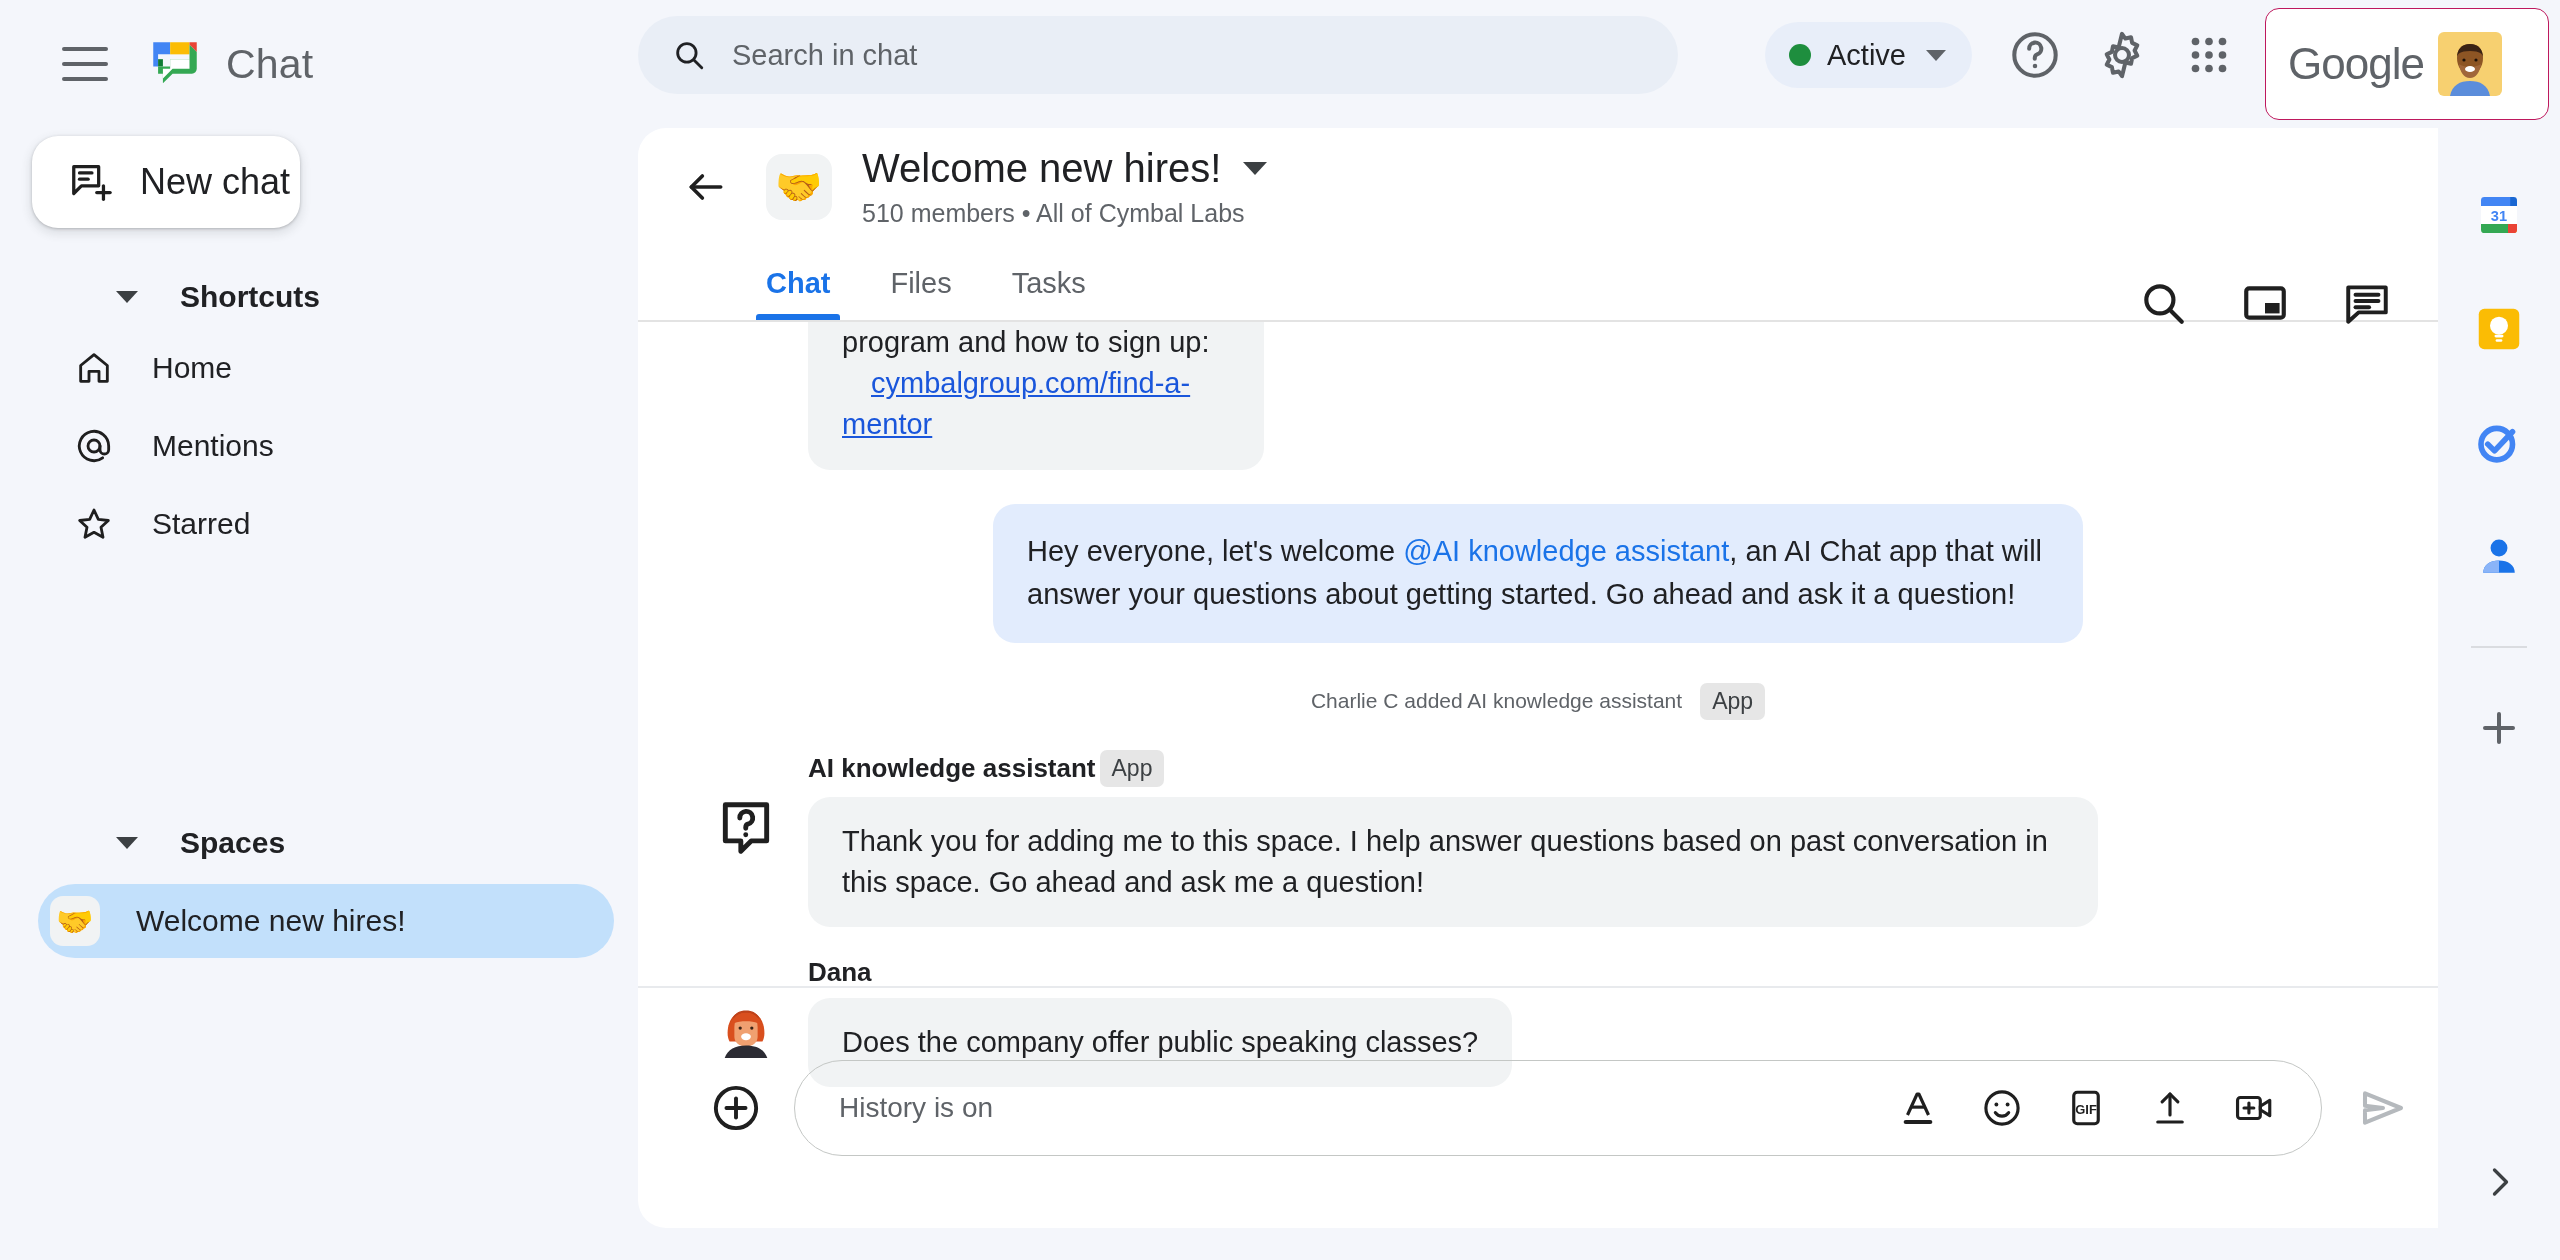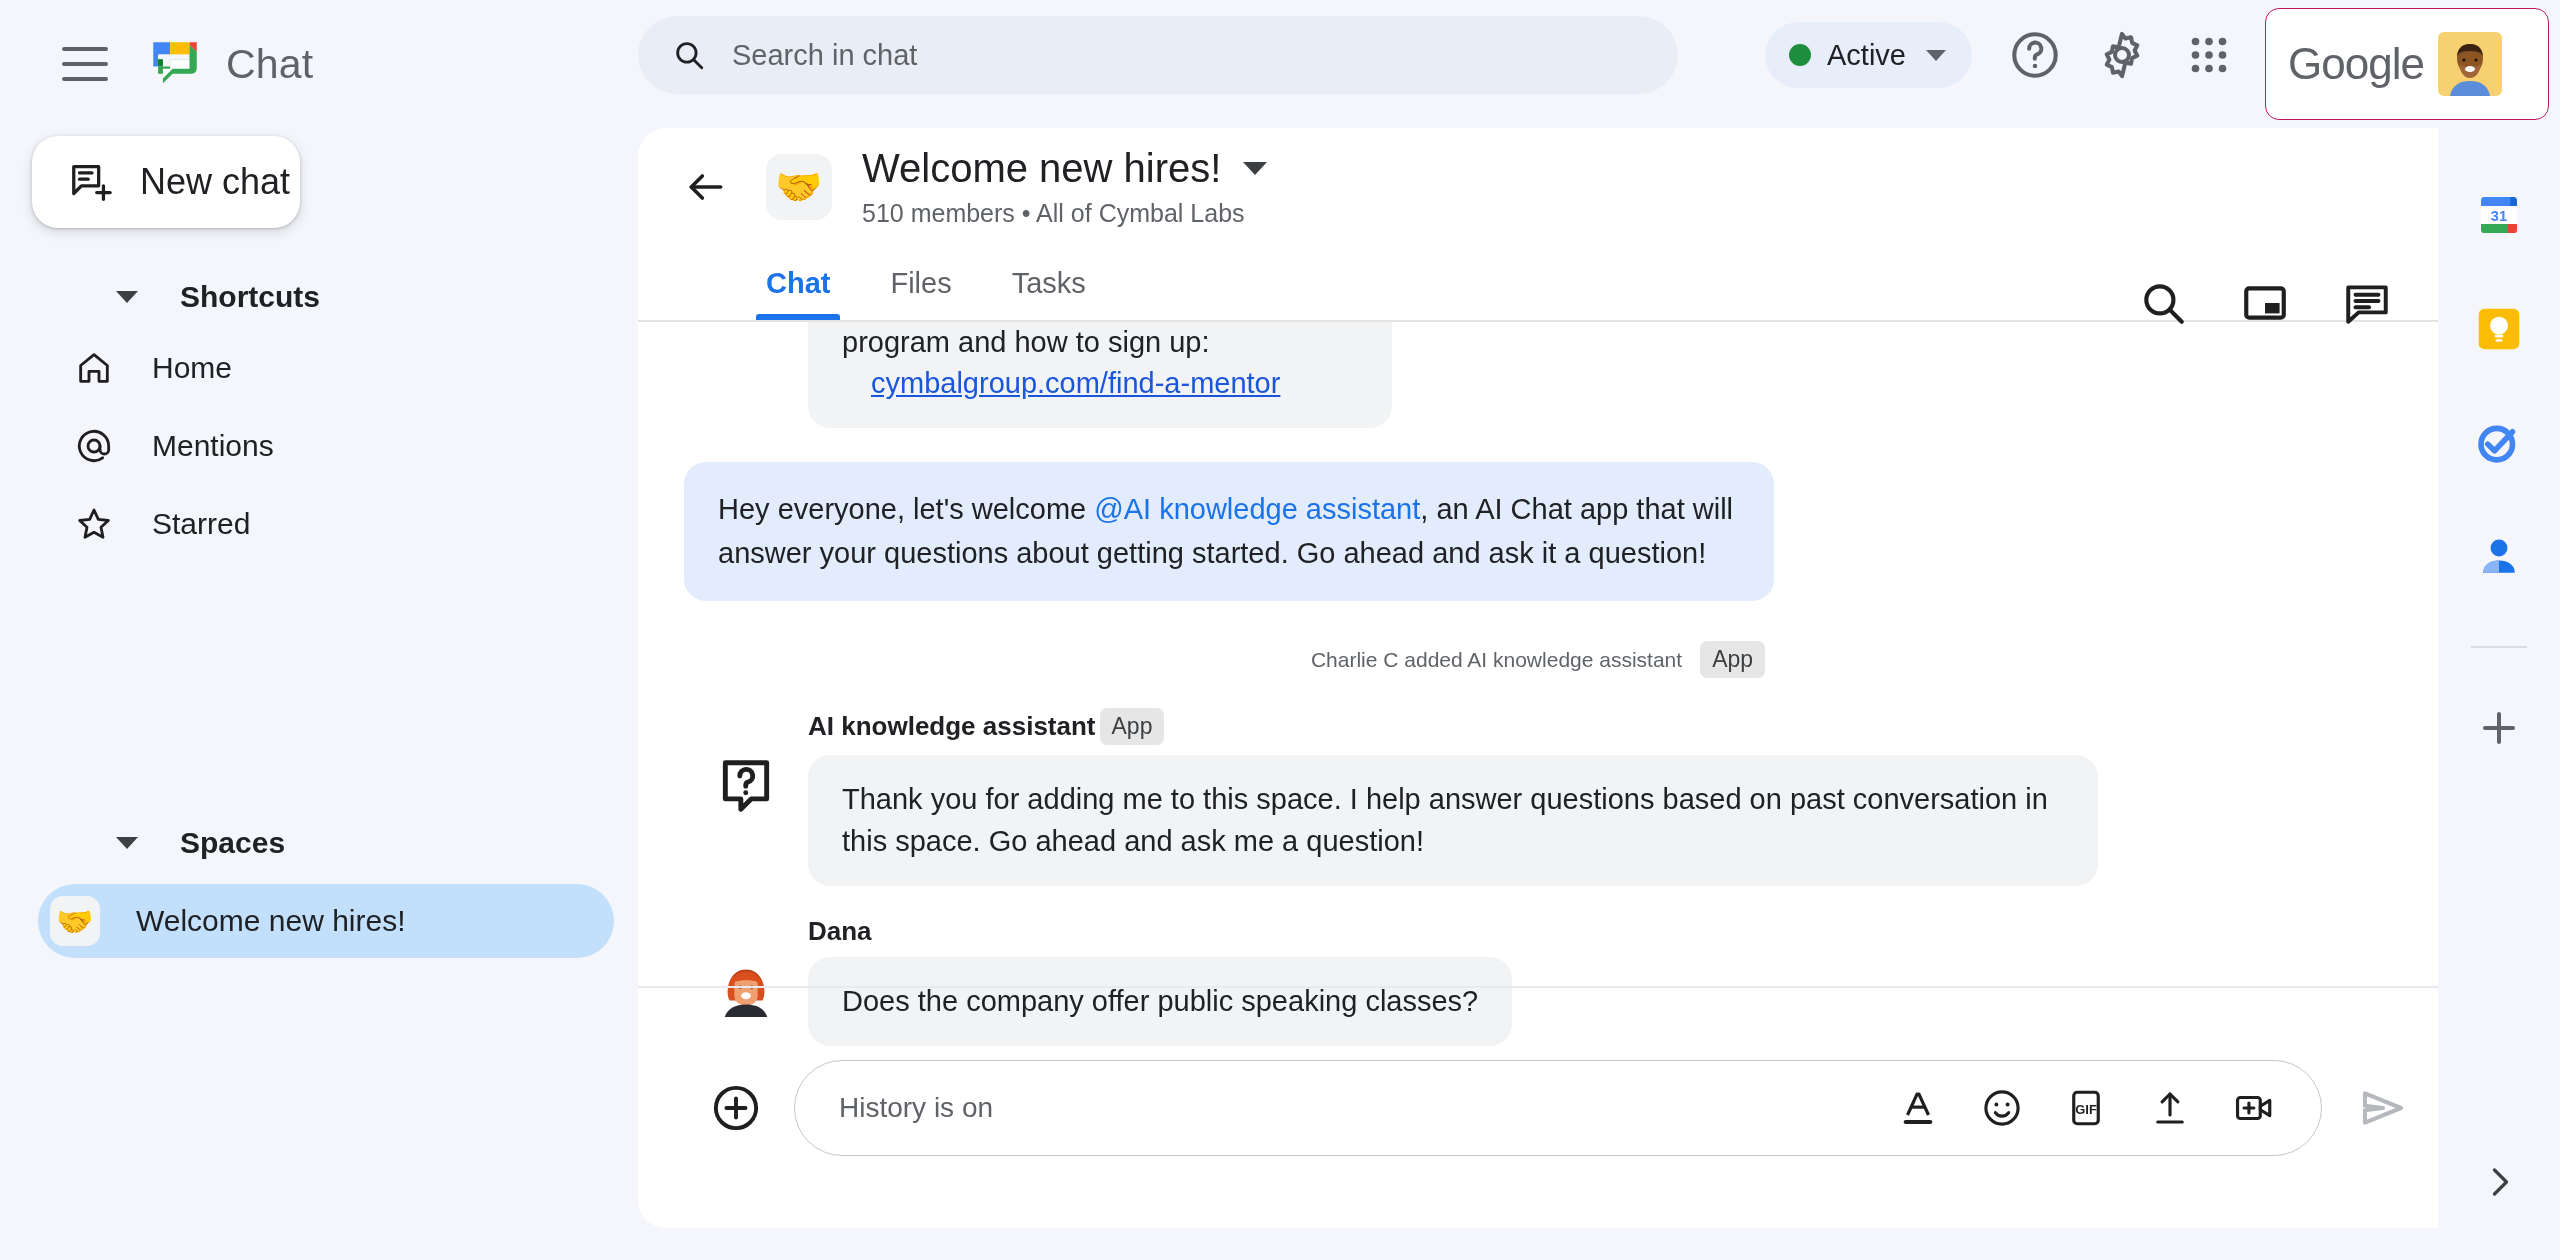--- a/index.html
+++ b/index.html
@@ -88,24 +88,24 @@
   .messages { position: relative; height: 742px; padding: 0 46px; }
   .msg-row { display: flex; }
   .msg-left { width: 124px; flex: 0 0 auto; display: flex; justify-content: center; }
   .avatar-img { width: 62px; height: 62px; }
 
   .bubble-gray { background: #f1f3f4; border-radius: 22px; padding: 24px 34px; font-size: 29px; color: #202124; line-height: 1.42; }
   .bubble-blue { background: #e2ecfd; border-radius: 22px; padding: 26px 34px; font-size: 29px; color: #202124; line-height: 1.5; }
   .link { color: #1a56db; text-decoration: underline; margin-left: 29px; }
   .mention { color: #1a73e8; }
 
-  .partial { position: relative; margin-left: 124px; width: 584px; }
+  .partial { position: relative; margin-left: 124px; width: 456px; }
   .partial .bubble-gray { border-radius: 0 0 22px 22px; padding-top: 0; }
 
-  .outgoing { display: flex; justify-content: flex-start; margin-top: 34px; }
+  .outgoing { display: flex; justify-content: center; margin-top: 34px; }
   .outgoing .bubble-blue { max-width: 1090px; }
 
   .sysrow { display: flex; align-items: center; justify-content: center; margin-top: 40px; gap: 18px; }
   .sys-text { font-size: 21px; color: #5f6368; }
   .appbadge { font-size: 23px; color: #3c4043; background: #e6e6e6; border-radius: 7px; padding: 5px 12px; }
 
   .namerow { display: flex; align-items: center; gap: 4px; margin-left: 124px; margin-top: 30px; }
   .name { font-size: 26px; color: #202124; font-weight: bold; }
 
   .msg-block { margin-top: 10px; }

